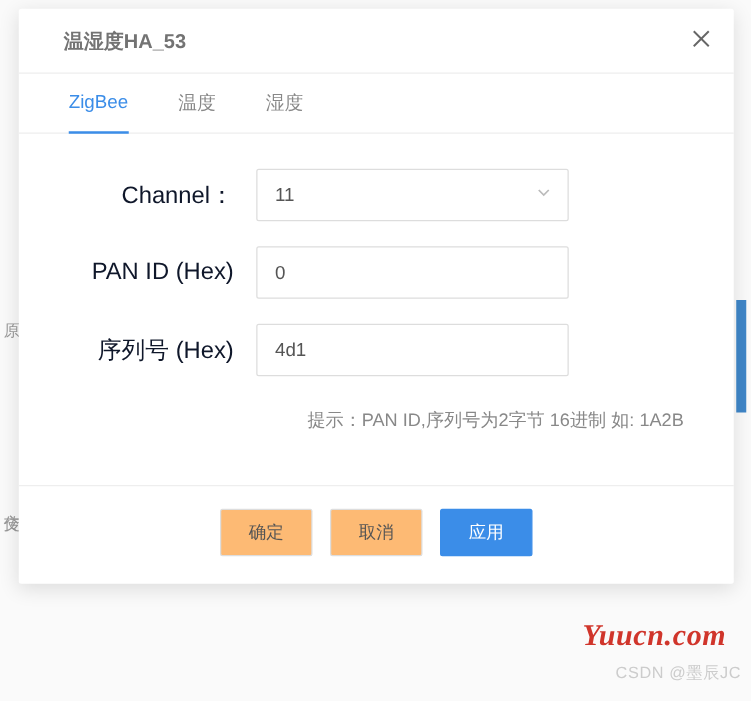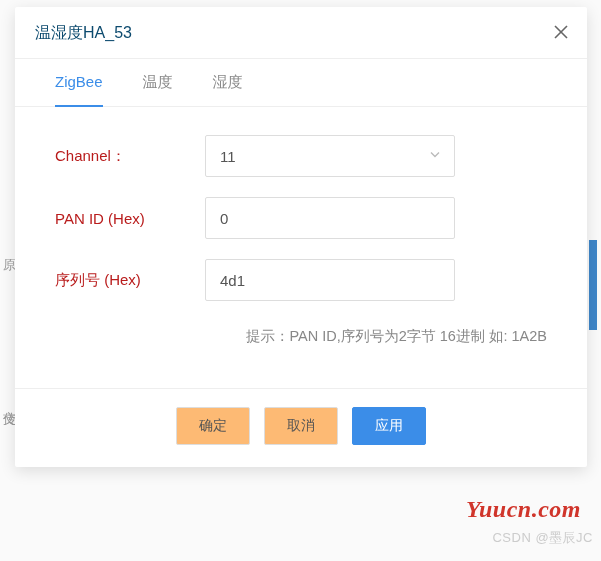--- a/index.html
+++ b/index.html
@@ -44,22 +44,23 @@
     display: flex;
     flex-direction: column;
   }
   .dialog-header {
     position: relative;
     padding: 16px 20px 14px 20px;
     border-bottom: 1px solid #eeeeee;
   }
   .dialog-title {
     font-size: 16px;
-    font-weight: 400;
-    color: #0c4a6e;
+    font-weight: 700;
+    color: #737373;
+    margin-left: 16px;
   }
   .close-btn {
     position: absolute;
     right: 12px; top: 12px;
     width: 28px; height: 28px;
     display: flex; align-items: center; justify-content: center;
     cursor: pointer;
     color: #666;
     font-size: 20px;
   }
@@ -90,23 +91,24 @@
     flex: 1;
     padding: 28px 40px 10px 40px;
   }
   .form-row {
     display: flex;
     align-items: center;
     margin-bottom: 20px;
   }
   .form-label {
     width: 150px;
+    text-align: right;
     padding-right: 18px;
-    font-size: 15px;
-    color: #b91c1c;
+    font-size: 19px;
+    color: #0f172a;
   }
   .form-control {
     flex: 1;
     max-width: 250px;
   }
   .select {
     position: relative;
     height: 42px;
     border: 1px solid #dddddd;
     border-radius: 2px;

